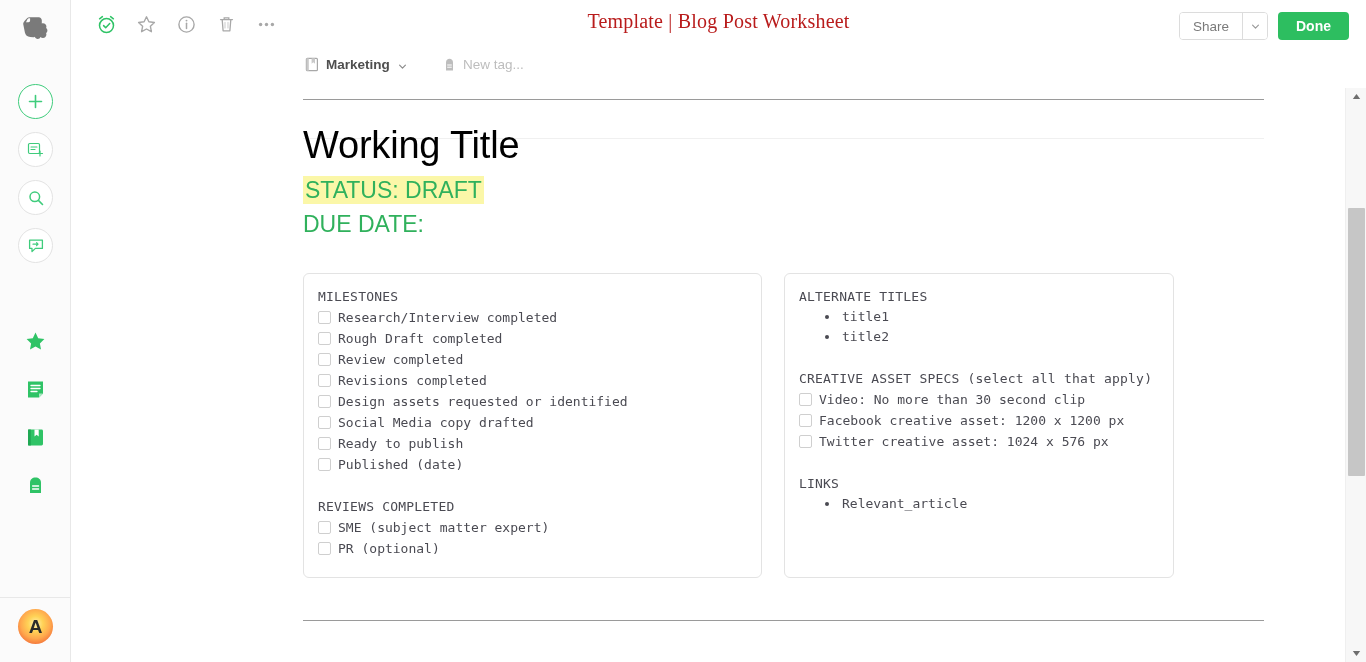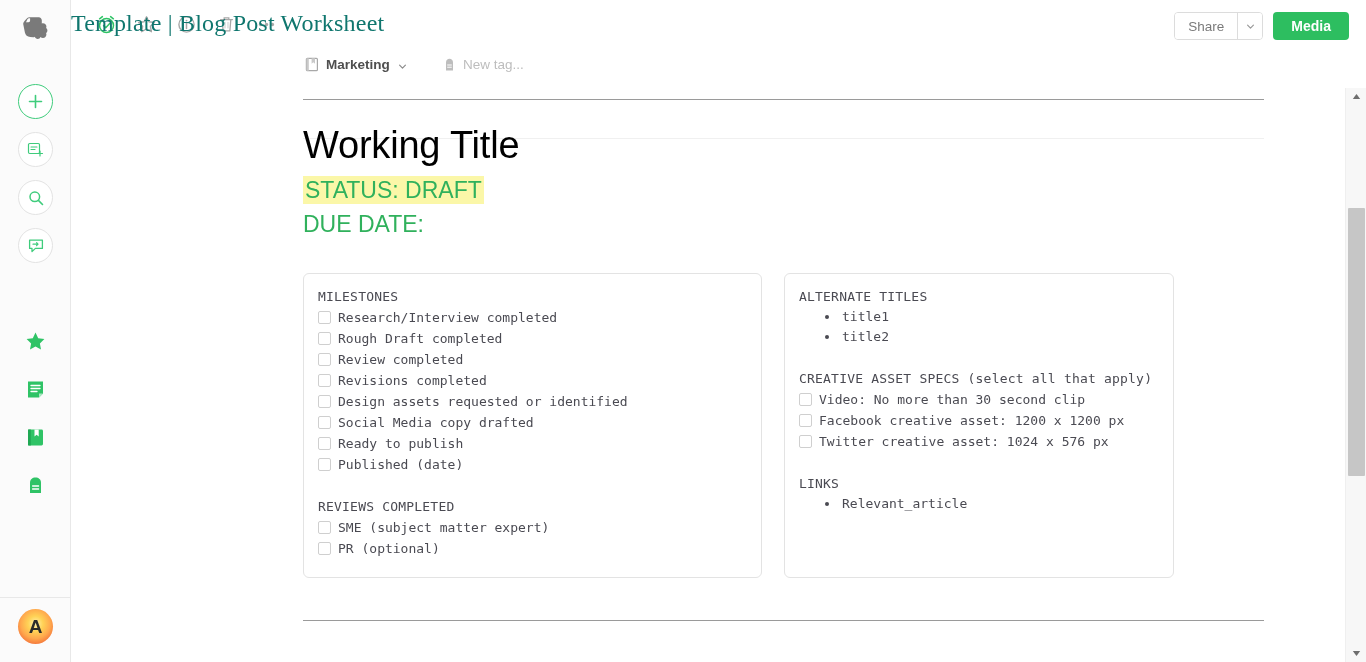--- a/index.html
+++ b/index.html
@@ -56,24 +56,24 @@
 
   
   .main { flex: 1 1 auto; position: relative; height: 662px; background: #fff; }
 
   .topbar { position: relative; height: 52px; }
   .tool-icons { position: absolute; left: 23px; top: 12px; display: flex; align-items: center; gap: 16px; }
   .tool-ic { width: 24px; height: 24px; display: flex; align-items: center; justify-content: center; cursor: pointer; }
 
   .note-title {
     position: absolute; left: 0; right: 0; top: 10px;
-    text-align: left;
+    text-align: center;
     font-family: "Liberation Serif", serif;
-    font-size: 24px;
-    color: #0f766e;
+    font-size: 20px;
+    color: #b91c1c;
     letter-spacing: .2px;
     white-space: nowrap;
     cursor: text;
   }
 
   .topright { position: absolute; right: 17px; top: 12px; display: flex; align-items: flex-end; gap: 10px; }
   .share-group { display: flex; height: 28px; border: 1px solid #dcdcdc; border-radius: 4px; overflow: hidden; background: #fff; }
   .share-btn {
     padding: 0 13px; display: flex; align-items: center;
     font-size: 13.5px; color: #7a7a7a; cursor: pointer; background: #fff;
@@ -293,21 +293,21 @@
 
       <div class="topright">
         <div class="share-group">
           <div class="share-btn">Share</div>
           <div class="share-caret">
             <svg width="11" height="11" viewBox="0 0 11 11">
               <path d="M2.6 4.2L5.5 7.1 8.4 4.2" fill="none" stroke="#9a9a9a" stroke-width="1.2" stroke-linecap="round" stroke-linejoin="round"></path>
             </svg>
           </div>
         </div>
-        <div class="done-btn">Media</div>
+        <div class="done-btn">Done</div>
       </div>
     </div>
 
     <div class="tagrow">
       <div class="nb-chip">
         <svg width="14" height="15" viewBox="0 0 14 15">
           <rect x="1.4" y="1.3" width="11" height="12.4" rx="1" fill="none" stroke="#a8a8a8" stroke-width="1.2"></rect>
           <rect x="1.4" y="1.3" width="2.4" height="12.4" fill="#c9c9c9"></rect>
           <path d="M6.6 1.3h3.4v5.4L8.3 5.3 6.6 6.7z" fill="#c9c9c9"></path>
         </svg>

